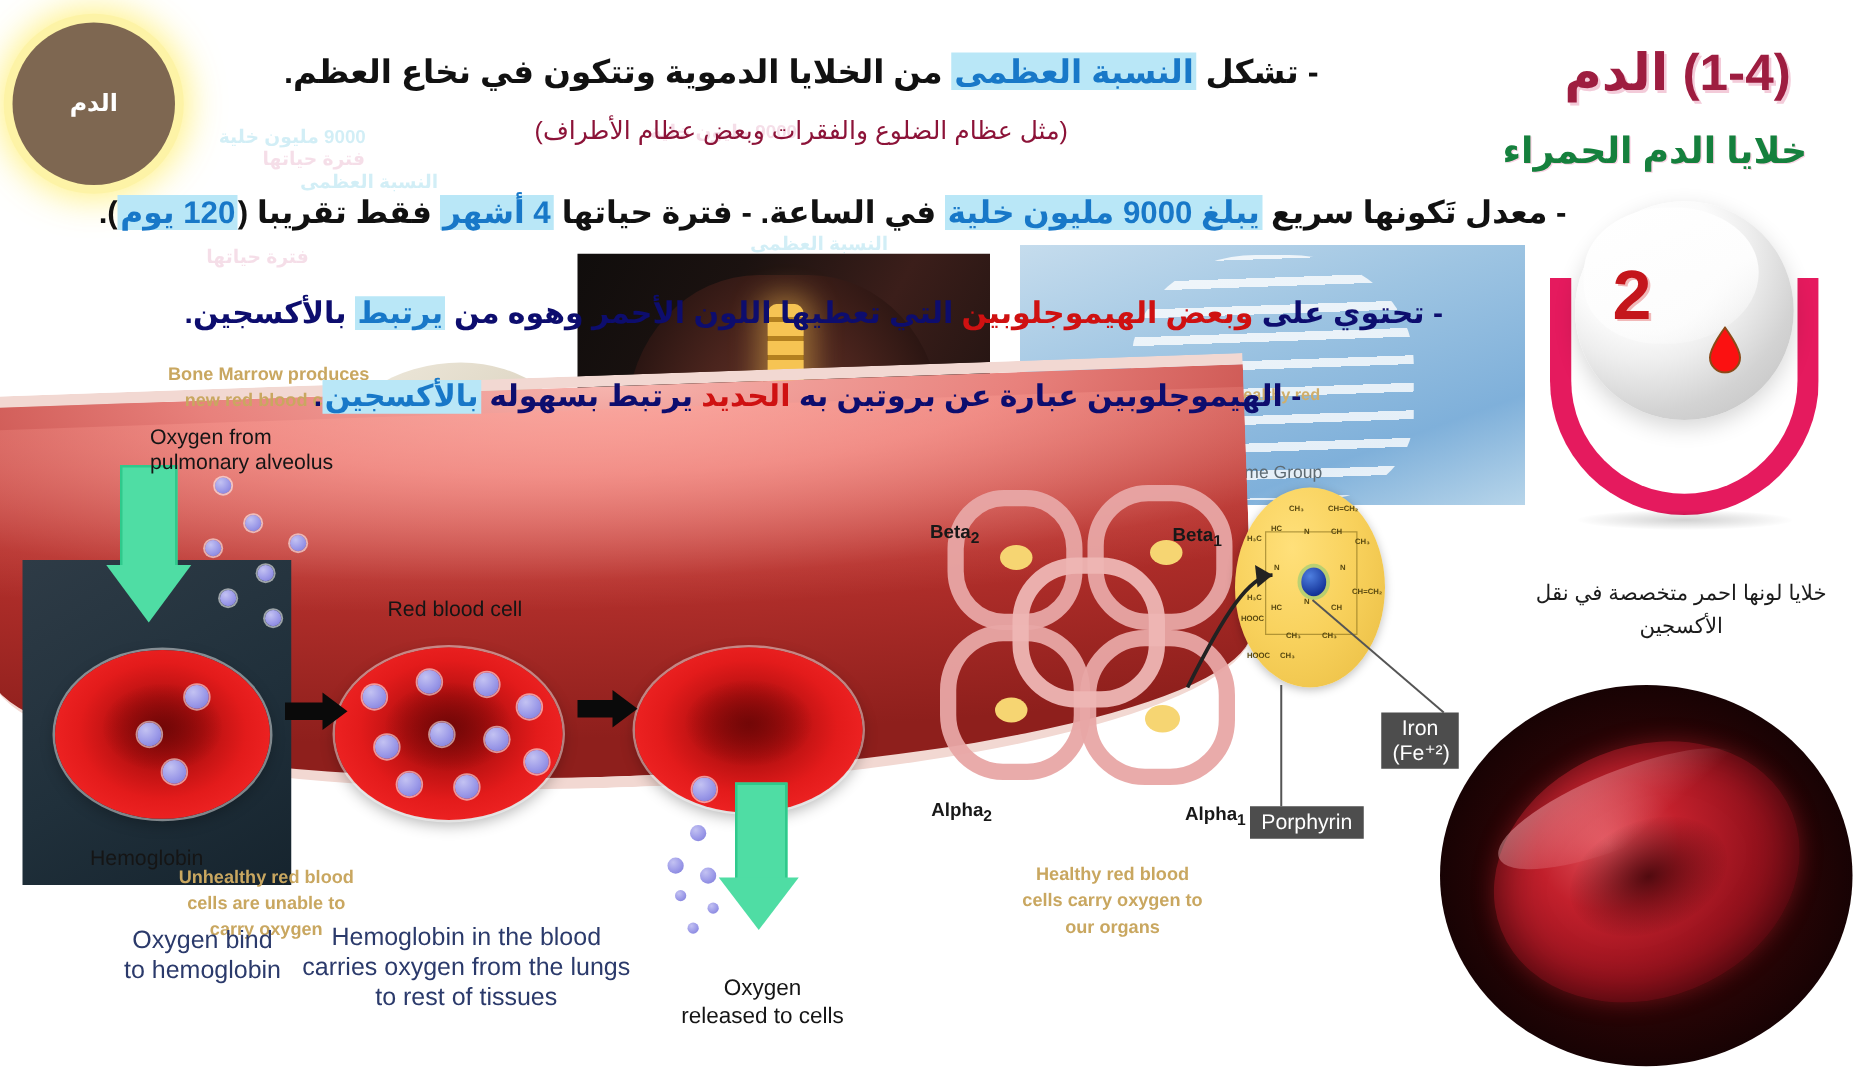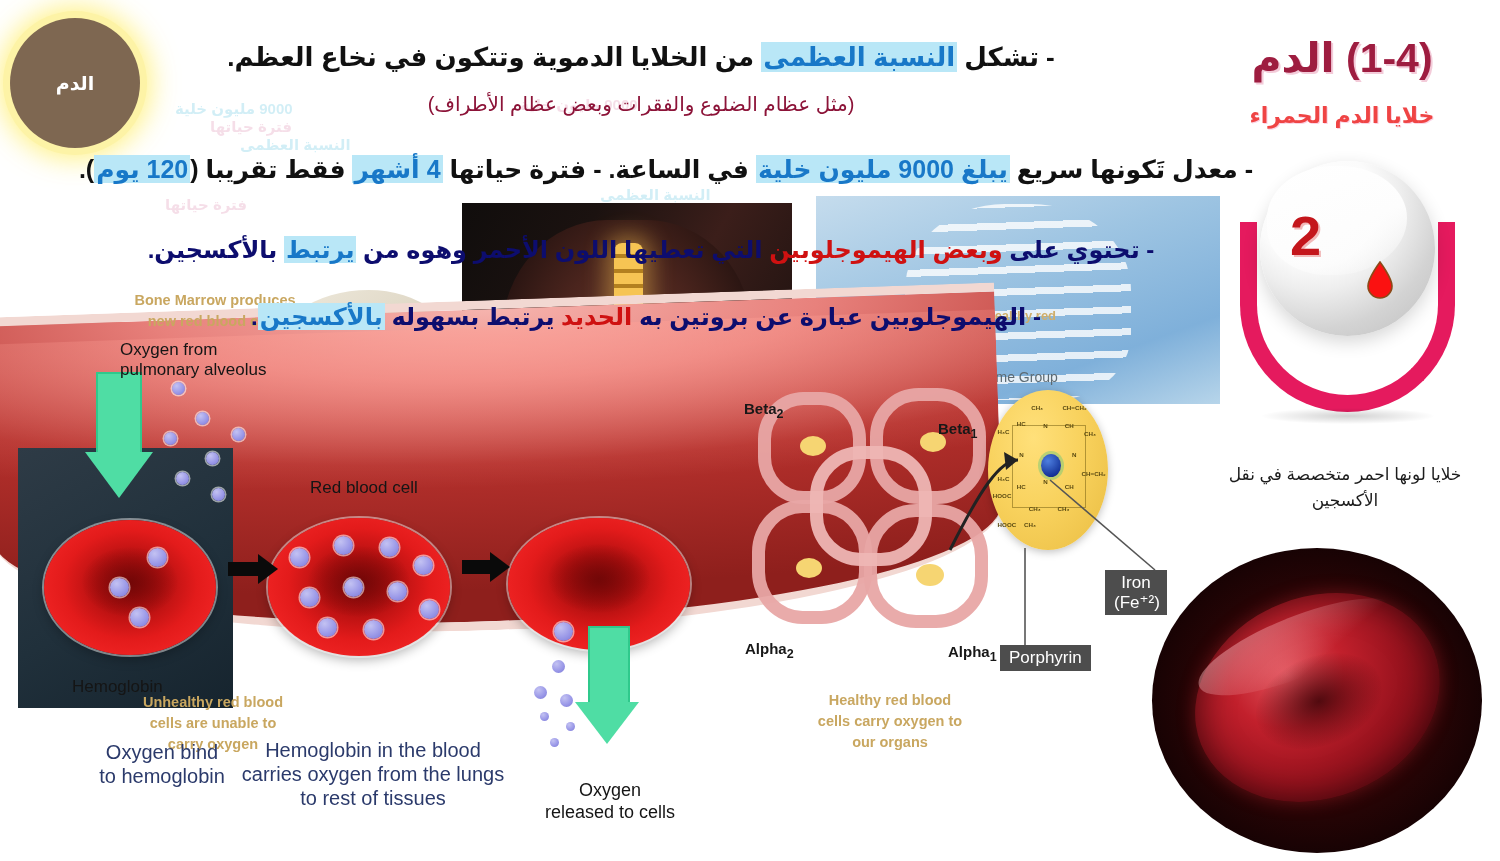--- a/index.html
+++ b/index.html
@@ -30,22 +30,22 @@
   
   .title-main {
     position: absolute; right: 18px; top: 34px;
     width: 280px; text-align: center; direction: rtl;
     font-size: 41px; font-weight: bold; color: #9e1d40;
     text-shadow: 2px 2px 0 #f3cbd9, 1px 1px 0 #f9e3ea;
     letter-spacing: .5px;
   }
   .title-sub {
     position: absolute; right: 18px; top: 103px;
-    width: 280px; text-align: center; direction: rtl;
-    font-size: 22px; font-weight: bold; color: #ef4444;
+    width: 280px; text-align: left; direction: rtl;
+    font-size: 29px; font-weight: bold; color: #15803d;
     text-shadow: 1px 1px 0 #fbd3e4;
   }
 
   
   .sphere-wrap {
     position: absolute; right: 45px; top: 155px;
     width: 215px; height: 260px;
   }
   .sphere-arc {
     position: absolute; left: 0; top: 67px;
@@ -377,21 +377,21 @@
     <path d="M 10 120 C 40 60, 60 30, 78 30" stroke="#222" stroke-width="3" fill="none"></path>
     <polygon points="78,30 64,22 66,40" fill="#222"></polygon>
     <line x1="110" y1="50" x2="215" y2="140" stroke="#555" stroke-width="1.6"></line>
     <line x1="85" y1="118" x2="85" y2="215" stroke="#555" stroke-width="1.6"></line>
   </svg>
 
   <div class="callout iron">Iron
 (Fe⁺²)</div>
   <div class="callout porphyrin">Porphyrin</div>
 
-  <div class="lbl-dark" style="left:744px; top:400px;text-align:right;"><span>Beta</span><sub>2</sub></div>
+  <div class="lbl-dark" style="left:744px; top:417px;text-align:right;"><span>Beta</span><sub>2</sub></div>
   <div class="lbl-dark" style="left:938px; top:420px;"><span>Beta</span><sub>1</sub></div>
   <div class="lbl-dark" style="left:745px; top:640px;text-align:center;"><span>Alpha</span><sub>2</sub></div>
   <div class="lbl-dark" style="left:948px; top:643px;"><span>Alpha</span><sub>1</sub></div>
 
   <div class="rbc" style="left:44px; top:520px; width:172px; height:135px;"></div>
   <div class="o2dot" style="left:148px; top:548px;"></div>
   <div class="o2dot" style="left:110px; top:578px;"></div>
   <div class="o2dot" style="left:130px; top:608px;"></div>
 
   <div class="rbc" style="left:268px; top:518px; width:182px; height:138px;"></div>

